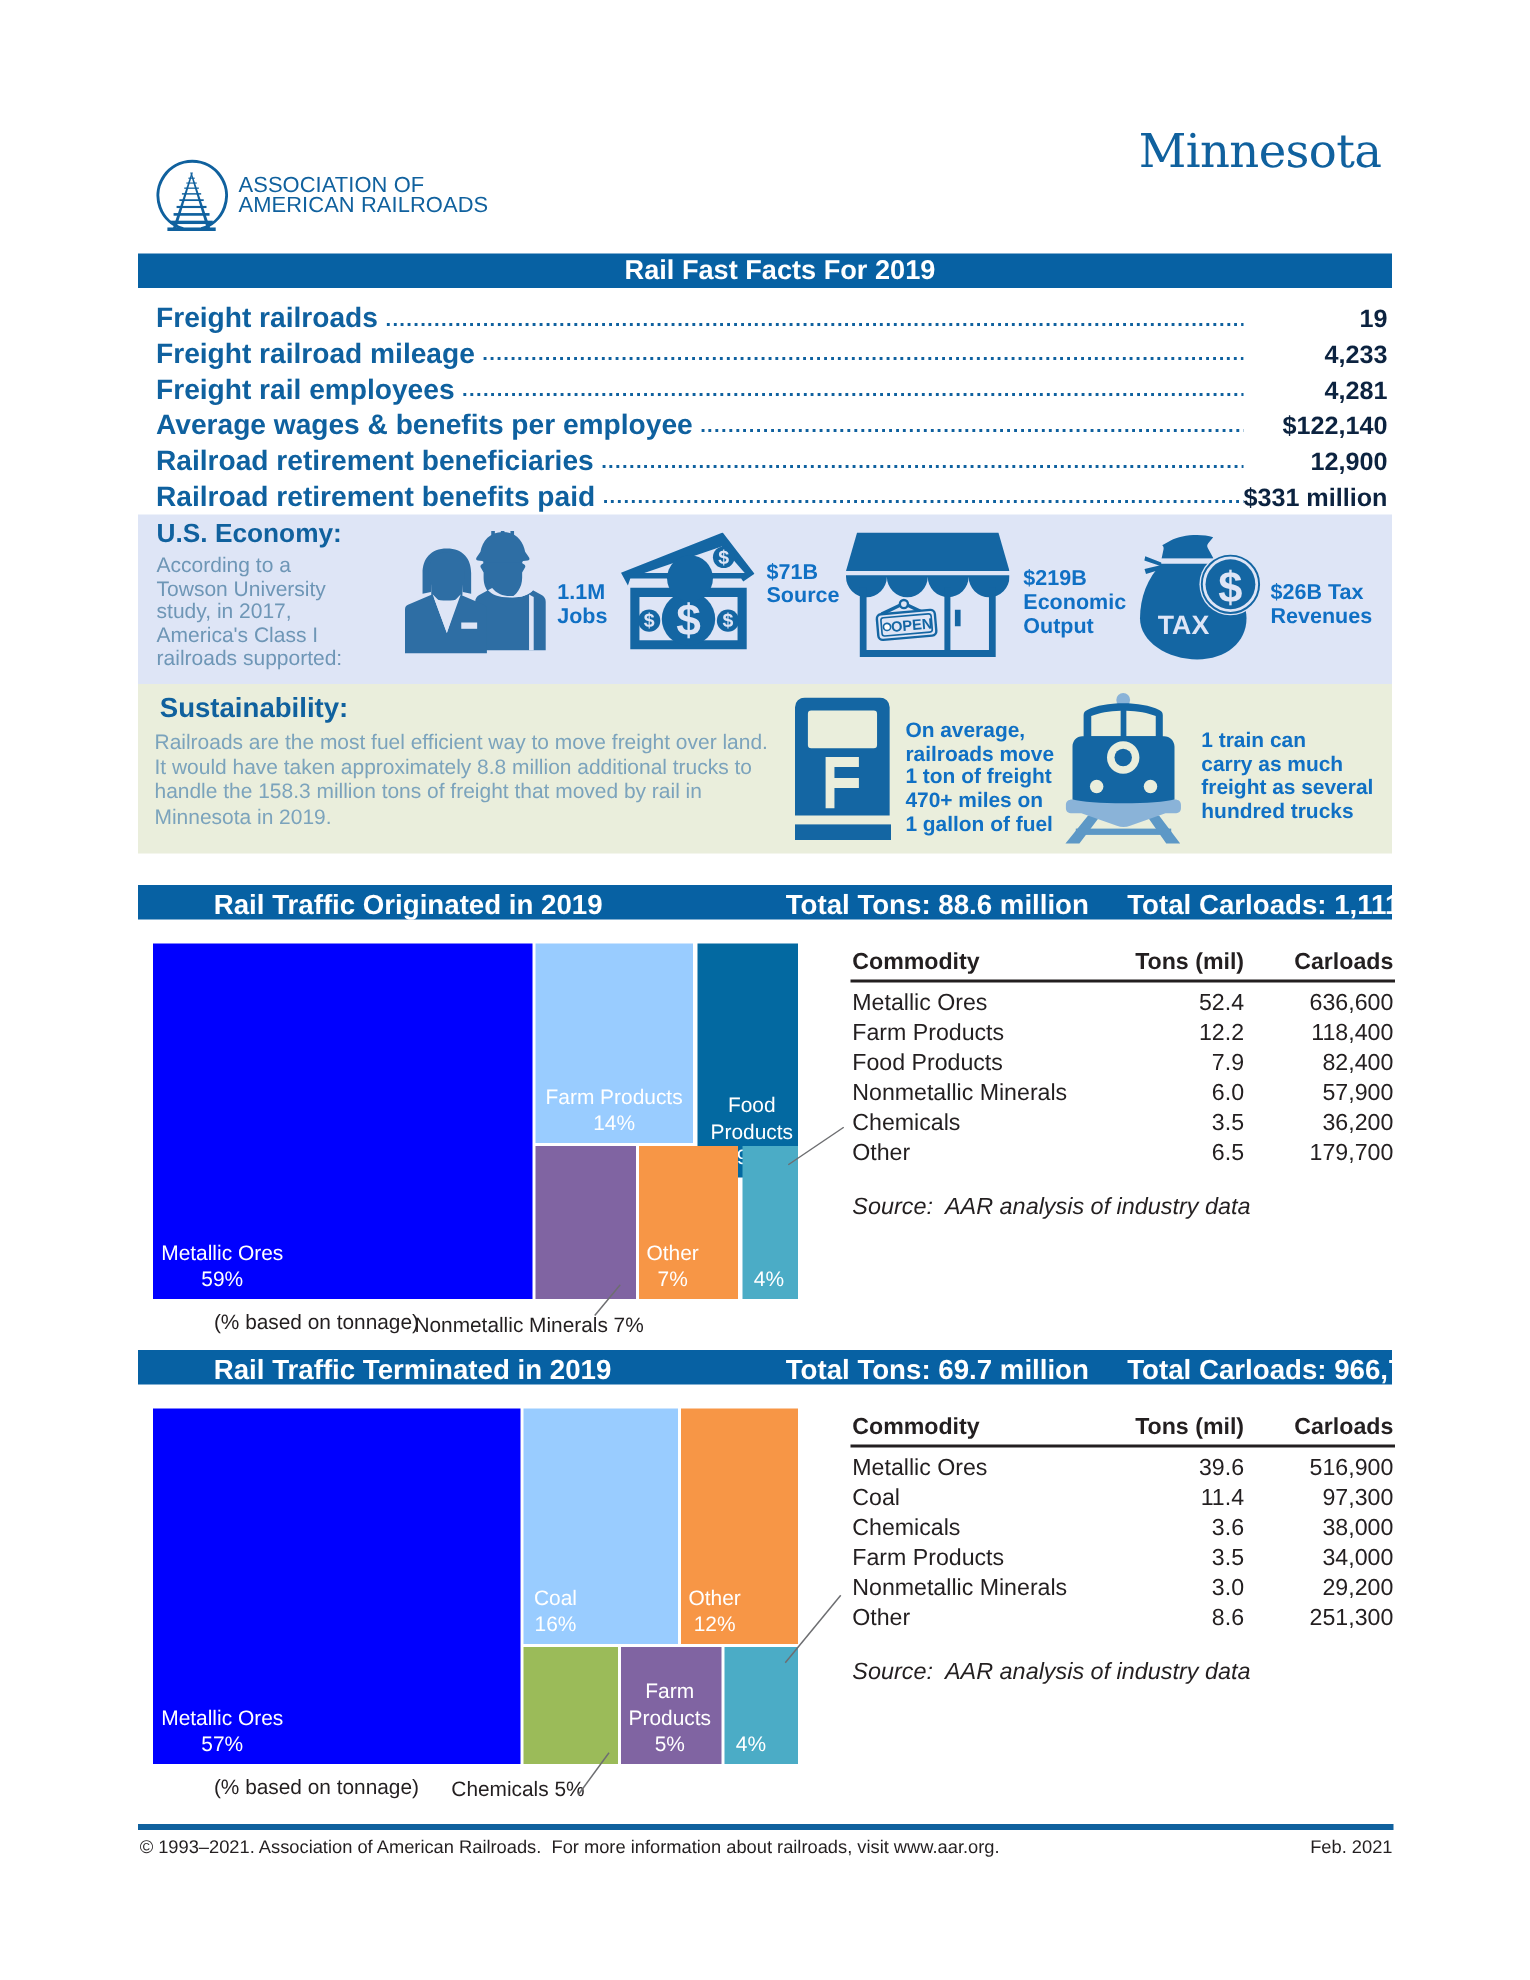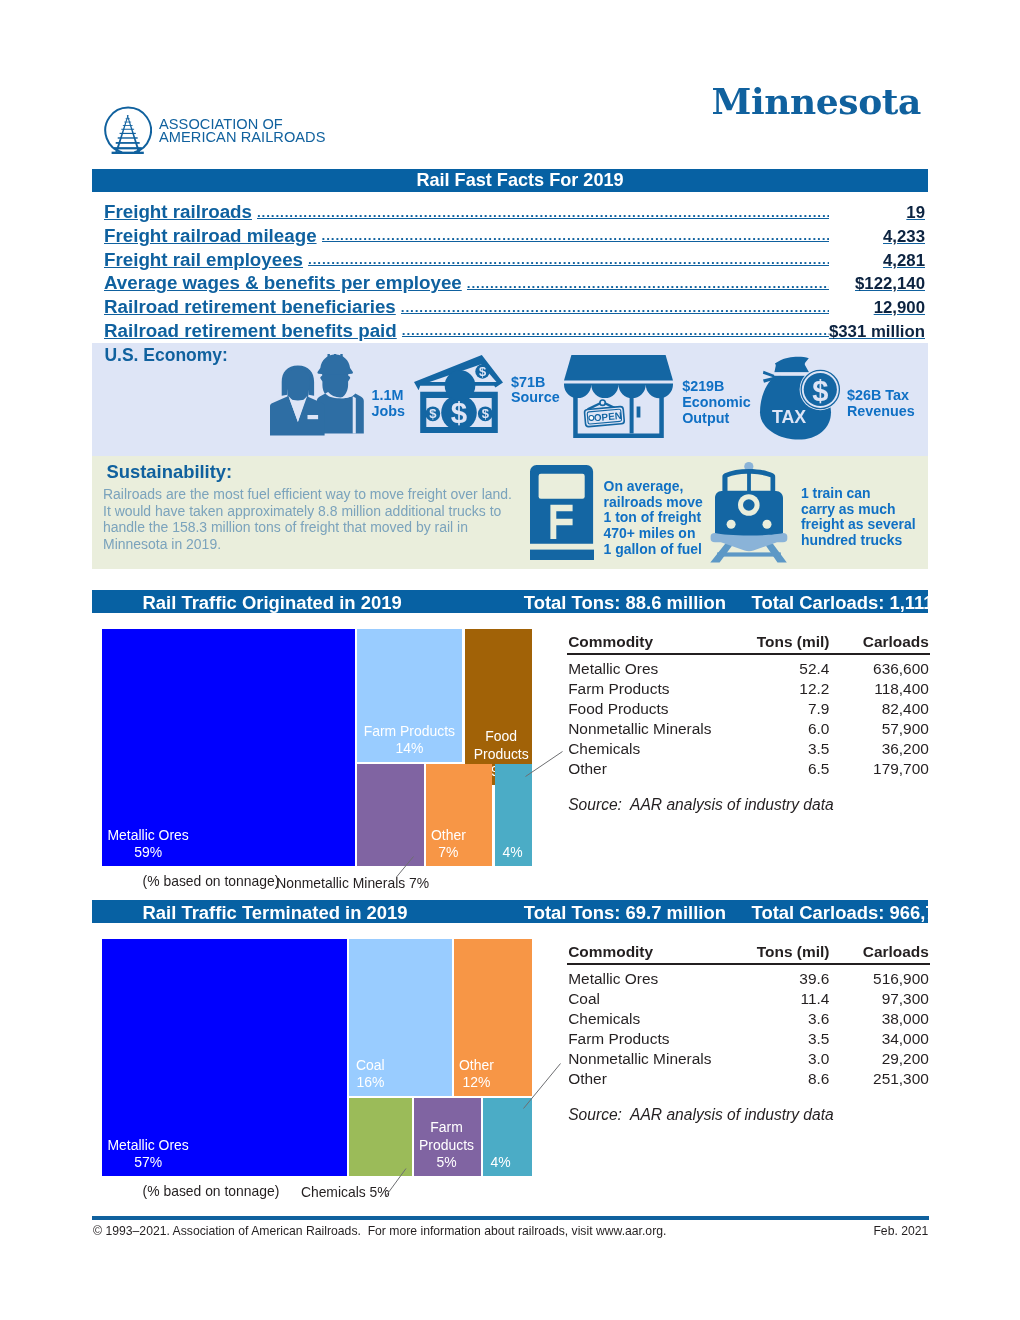--- a/index.html
+++ b/index.html
@@ -8,27 +8,27 @@
   .page{position:relative;width:1020px;height:1320px;}
 
   
   .logo{position:absolute;left:103px;top:109px;width:232px;height:48px;}
   .logo-mark{position:absolute;left:-2px;top:-3px;width:51px;height:48px;}
   .logo-text{position:absolute;left:56px;top:8.5px;color:#10619e;font-family:"Liberation Sans",sans-serif;font-weight:400;font-size:14.6px;line-height:13.4px;letter-spacing:0.06px;}
   .logo-text div{white-space:nowrap;}
 
   .title{position:absolute;right:99px;top:80px;text-align:right;color:#10619e;font-family:"DejaVu Serif","Liberation Serif",serif;}
   .title .t1{font-size:25.2px;font-weight:700;line-height:30px;letter-spacing:-0.15px;}
-  .title .t2{font-size:36px;font-weight:700;line-height:47px;margin-top:-2px;letter-spacing:-0.4px;}
+  .title .t2{font-size:31px;font-weight:400;line-height:47px;margin-top:-2px;letter-spacing:-0.4px;}
 
   
   .ff-bar{position:absolute;left:92px;top:168.5px;width:836px;height:23.3px;background:#0761a3;color:#fff;
     font-size:18.1px;font-weight:700;display:flex;align-items:center;justify-content:center;padding-left:20px;box-sizing:border-box;}
   .ff-list{position:absolute;left:104px;top:201px;width:821px;}
-  .ff-row{position:relative;height:23.8px;display:flex;align-items:baseline;color:#0f619f;font-size:18.75px;font-weight:700;white-space:nowrap;text-decoration:underline;}
+  .ff-row{position:relative;height:23.8px;display:flex;align-items:baseline;color:#0f619f;font-size:18.75px;font-weight:700;white-space:nowrap;}
   .ff-label{flex:0 0 auto;}
   .ff-dots{flex:1 1 auto;overflow:hidden;margin:0 0 0 5px;position:relative;top:-1.5px;
     font-size:13.5px;letter-spacing:0.88px;color:#0f619f;font-weight:700;}
   .ff-val{flex:0 0 96.3px;width:96.3px;text-align:right;color:#0c2340;font-size:16.8px;font-weight:700;}
 
   
   .econ{position:absolute;left:92px;top:342.6px;width:836.2px;height:113.4px;background:#dee5f6;}
   .econ-head{position:absolute;left:12.4px;top:2.4px;color:#10619e;font-size:17.5px;font-weight:700;}
   .econ-intro{position:absolute;left:12.4px;top:26.9px;width:128px;color:#6e96b6;font-size:14px;line-height:15.4px;}
   .econ-items{position:absolute;left:130px;top:0;right:0;height:113.4px;}
@@ -130,20 +130,21 @@
       </div>
       <div class="ff-row">
         <span class="ff-label">Railroad retirement benefits paid</span>
         <span class="ff-dots">.................................................................................................................................</span>
         <span class="ff-val">$331 million</span>
       </div>
     </div>
 
   <div class="econ">
     <div class="econ-head">U.S. Economy:</div>
+    <div class="econ-intro">According to a Towson University study, in 2017, America's Class I railroads supported:</div>
     <div class="econ-items" id="econ-items">
         <div style="position: absolute; left: 47.8px; top: 11px; line-height: 0;"><svg width="94" height="82" viewBox="0 0 94 82">
             <g fill="#2e6ea4">
               <path d="M57.5 0 h2.4 v7.5 h-2.4 z M63.9 0 h2.4 v7.8 h-2.4 z M70.3 0 h2.4 v7.5 h-2.4 z"></path>
               <path d="M52.2 21.5 c0-9.5 5.4-15.3 13-15.3 s13 5.8 13 15.3 l1.3 .9 c.7 .5 .9 1.3 .5 2 l-1.9 3.2 v3.5 c0 7.4-5.2 14.7-12.9 14.7 S52.4 38.5 52.4 31.1 v-3.5 l-1.9-3.2 c-.4-.7-.2-1.5 .5-2 z"></path>
               <path d="M65.2 0.6 c8.6 0 13.7 5.9 14.9 13.3 l2.6 3.8 c.6 .9 .2 1.9-.9 2 l-3 .3 c-.4 .5-1 .8-1.8 .8 H53.4 c-.8 0-1.4-.3-1.8-.8 l-3-.3 c-1.1-.1-1.5-1.1-.9-2 l2.6-3.8 C51.5 6.5 56.6 .6 65.2 .6 z"></path>
               <path d="M55.3 39.5 l-5.5 3 c-2 1.1-3 2.6-3 4.6 V79.5 h47 V47.1 c0-2-1-3.5-3-4.6 l-5.5-3 c-3 3.1-6.7 4.8-15 4.8 s-12-1.7-15-4.8 z"></path>
             </g>
             <path d="M55.3 39.5 c3 3.1 6.7 4.8 15 4.8 s12-1.7 15-4.8 l-2.8-1.5 c-2.8 3.6-7.1 5.4-12.2 5.4 s-9.4-1.8-12.2-5.4 z" fill="#dee5f6"></path>
             <path d="M82.7 42.3 l3.1 1.7 V79.5 h-3.1 z" fill="#dee5f6"></path>
@@ -273,21 +274,21 @@
         <span class="b-tons">Total Tons: 88.6 million</span>
         <span class="b-cars">Total Carloads: 1,111,200</span>
       </div>
       <div class="tmap" style="left:102px;top:629px;width:430px;height:237px" id="tmap0">
         <div class="tile bl" style="left: 0px; top: 0px; width: 253px; height: 237px; background: rgb(0, 0, 255);">
           <span class="tl" style="left:5.5px"><span>Metallic Ores</span><br><span>59%</span></span>
         </div>
         <div class="tile bl" style="left: 255px; top: 0px; width: 105px; height: 133px; background: rgb(153, 204, 255);">
           <span class="tl" style="left:6.7px"><span>Farm Products</span><br><span>14%</span></span>
         </div>
-        <div class="tile bl" style="left: 363px; top: 0px; width: 67px; height: 156px; background: #a16207;">
+        <div class="tile bl" style="left: 363px; top: 0px; width: 67px; height: 156px; background: #0369a1;">
           <span class="tl" style="left:8.7px"><span>Food</span><br><span>Products</span><br><span>9%</span></span>
         </div>
         <div class="tile bl" style="left: 255px; top: 135px; width: 67px; height: 102px; background: rgb(128, 100, 162);"></div>
         <div class="tile bl" style="left: 324px; top: 135px; width: 66px; height: 102px; background: rgb(247, 150, 70);">
           <span class="tl" style="left:5px"><span>Other</span><br><span>7%</span></span>
         </div>
         <div class="tile bl" style="left: 393px; top: 135px; width: 37px; height: 102px; background: rgb(75, 172, 198);">
           <span class="tl" style="left:7.5px"><span>4%</span></span>
         </div>
       </div>

